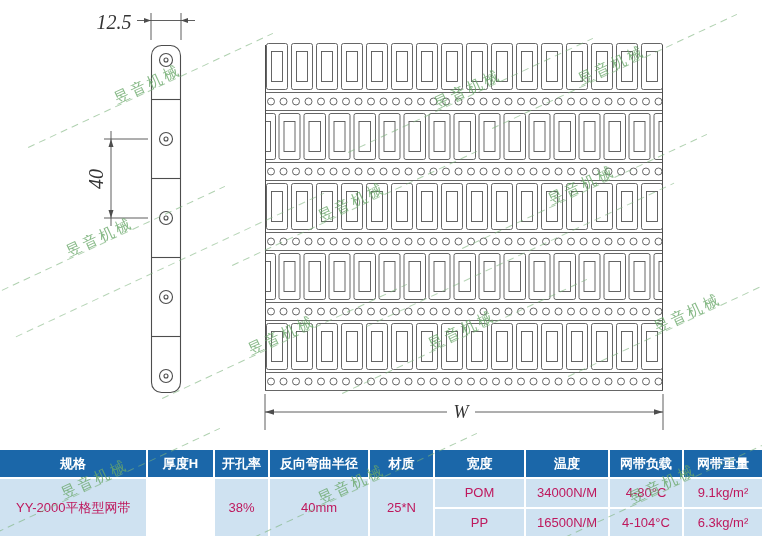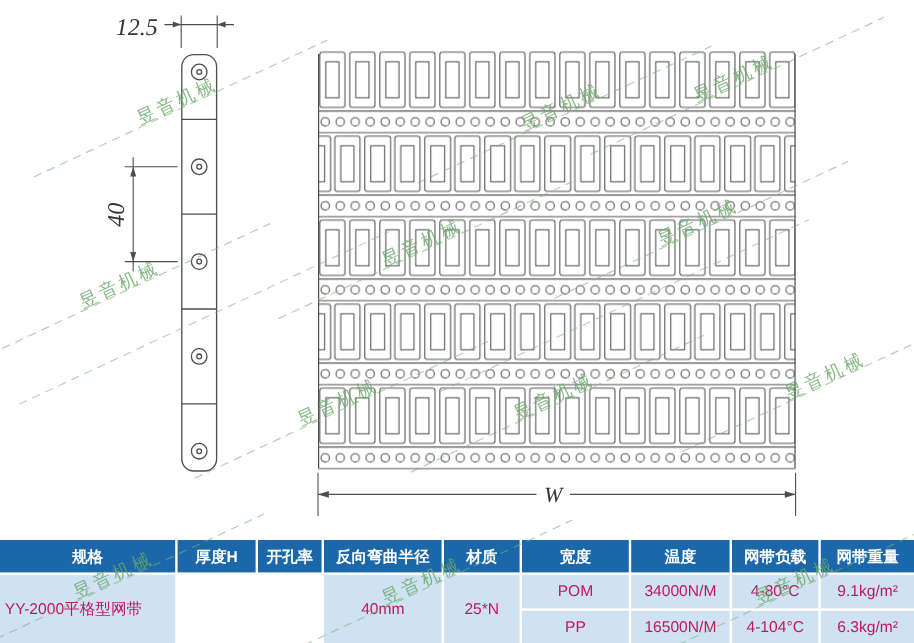--- a/index.html
+++ b/index.html
@@ -16,21 +16,21 @@
     position:absolute; left:0; top:450px; width:743px; height:86px;
     display:grid;
     grid-template-columns:146px 65px 53px 98px 63px 89px 82px 72px 78px;
     grid-template-rows:27px 1fr 1fr;
     gap:2px; background:#ffffff; z-index:2;
   }
   .th { background:#1b67a9; color:#ffffff; display:flex; align-items:center; justify-content:center;
         font-size:13px; font-weight:bold; white-space:nowrap; }
   .td { background:#cfe2f1; color:#be185d; display:flex; align-items:center; justify-content:center;
         font-size:13px; white-space:nowrap; }
-  .td.spec { justify-content:flex-start; padding-left:4px; }
+  .td.spec { justify-content:flex-start; padding-left:16px; }
   .rs { grid-row:2/4; } .r2 { grid-row:2; } .r3 { grid-row:3; }
   .c1{grid-column:1}.c2{grid-column:2}.c3{grid-column:3}.c4{grid-column:4}.c5{grid-column:5}
   .c6{grid-column:6}.c7{grid-column:7}.c8{grid-column:8}.c9{grid-column:9}
 </style>
 </head>
 <body>
 
 <div class="canvas">
 
   <svg class="drawing" width="762" height="450" viewBox="0 0 762 450">
@@ -124,20 +124,21 @@
     <div class="th">厚度H</div>
     <div class="th">开孔率</div>
     <div class="th">反向弯曲半径</div>
     <div class="th">材质</div>
     <div class="th">宽度</div>
     <div class="th">温度</div>
     <div class="th">网带负载</div>
     <div class="th">网带重量</div>
 
     <div class="td spec rs c1">YY-2000平格型网带</div>
+    <div class="td rs c3">38%</div>
     <div class="td rs c4">40mm</div>
     <div class="td rs c5">25*N</div>
 
     <div class="td r2 c6">POM</div>
     <div class="td r2 c7">34000N/M</div>
     <div class="td r2 c8">4-80°C</div>
     <div class="td r2 c9">9.1kg/m²</div>
 
     <div class="td r3 c6">PP</div>
     <div class="td r3 c7">16500N/M</div>

